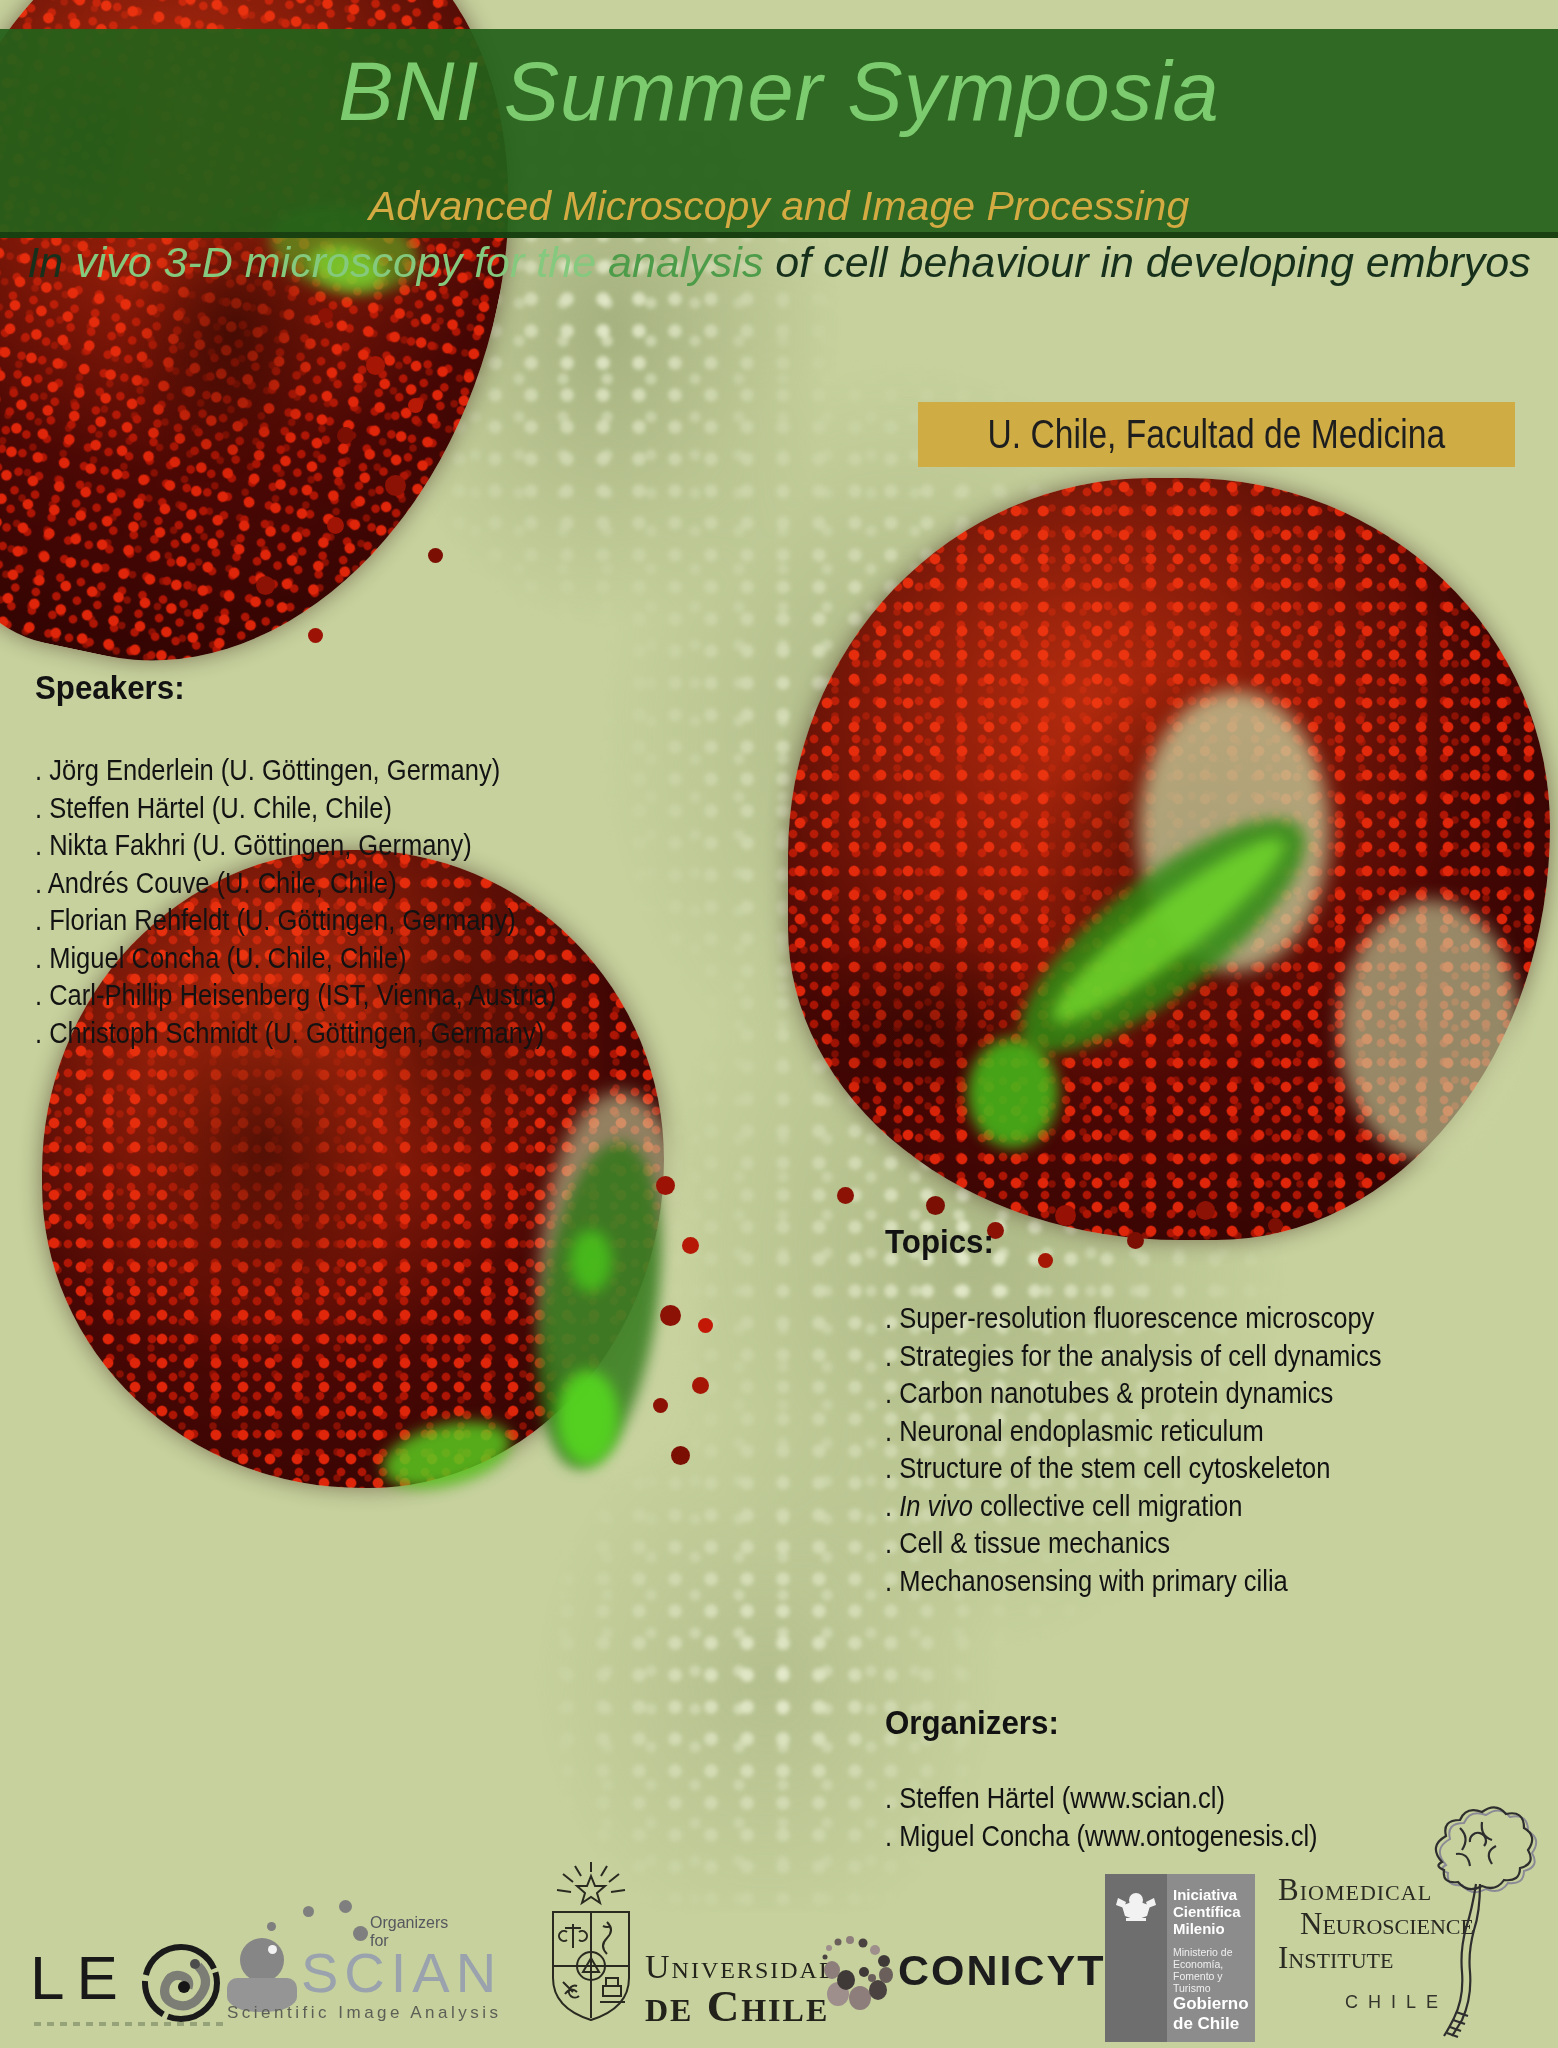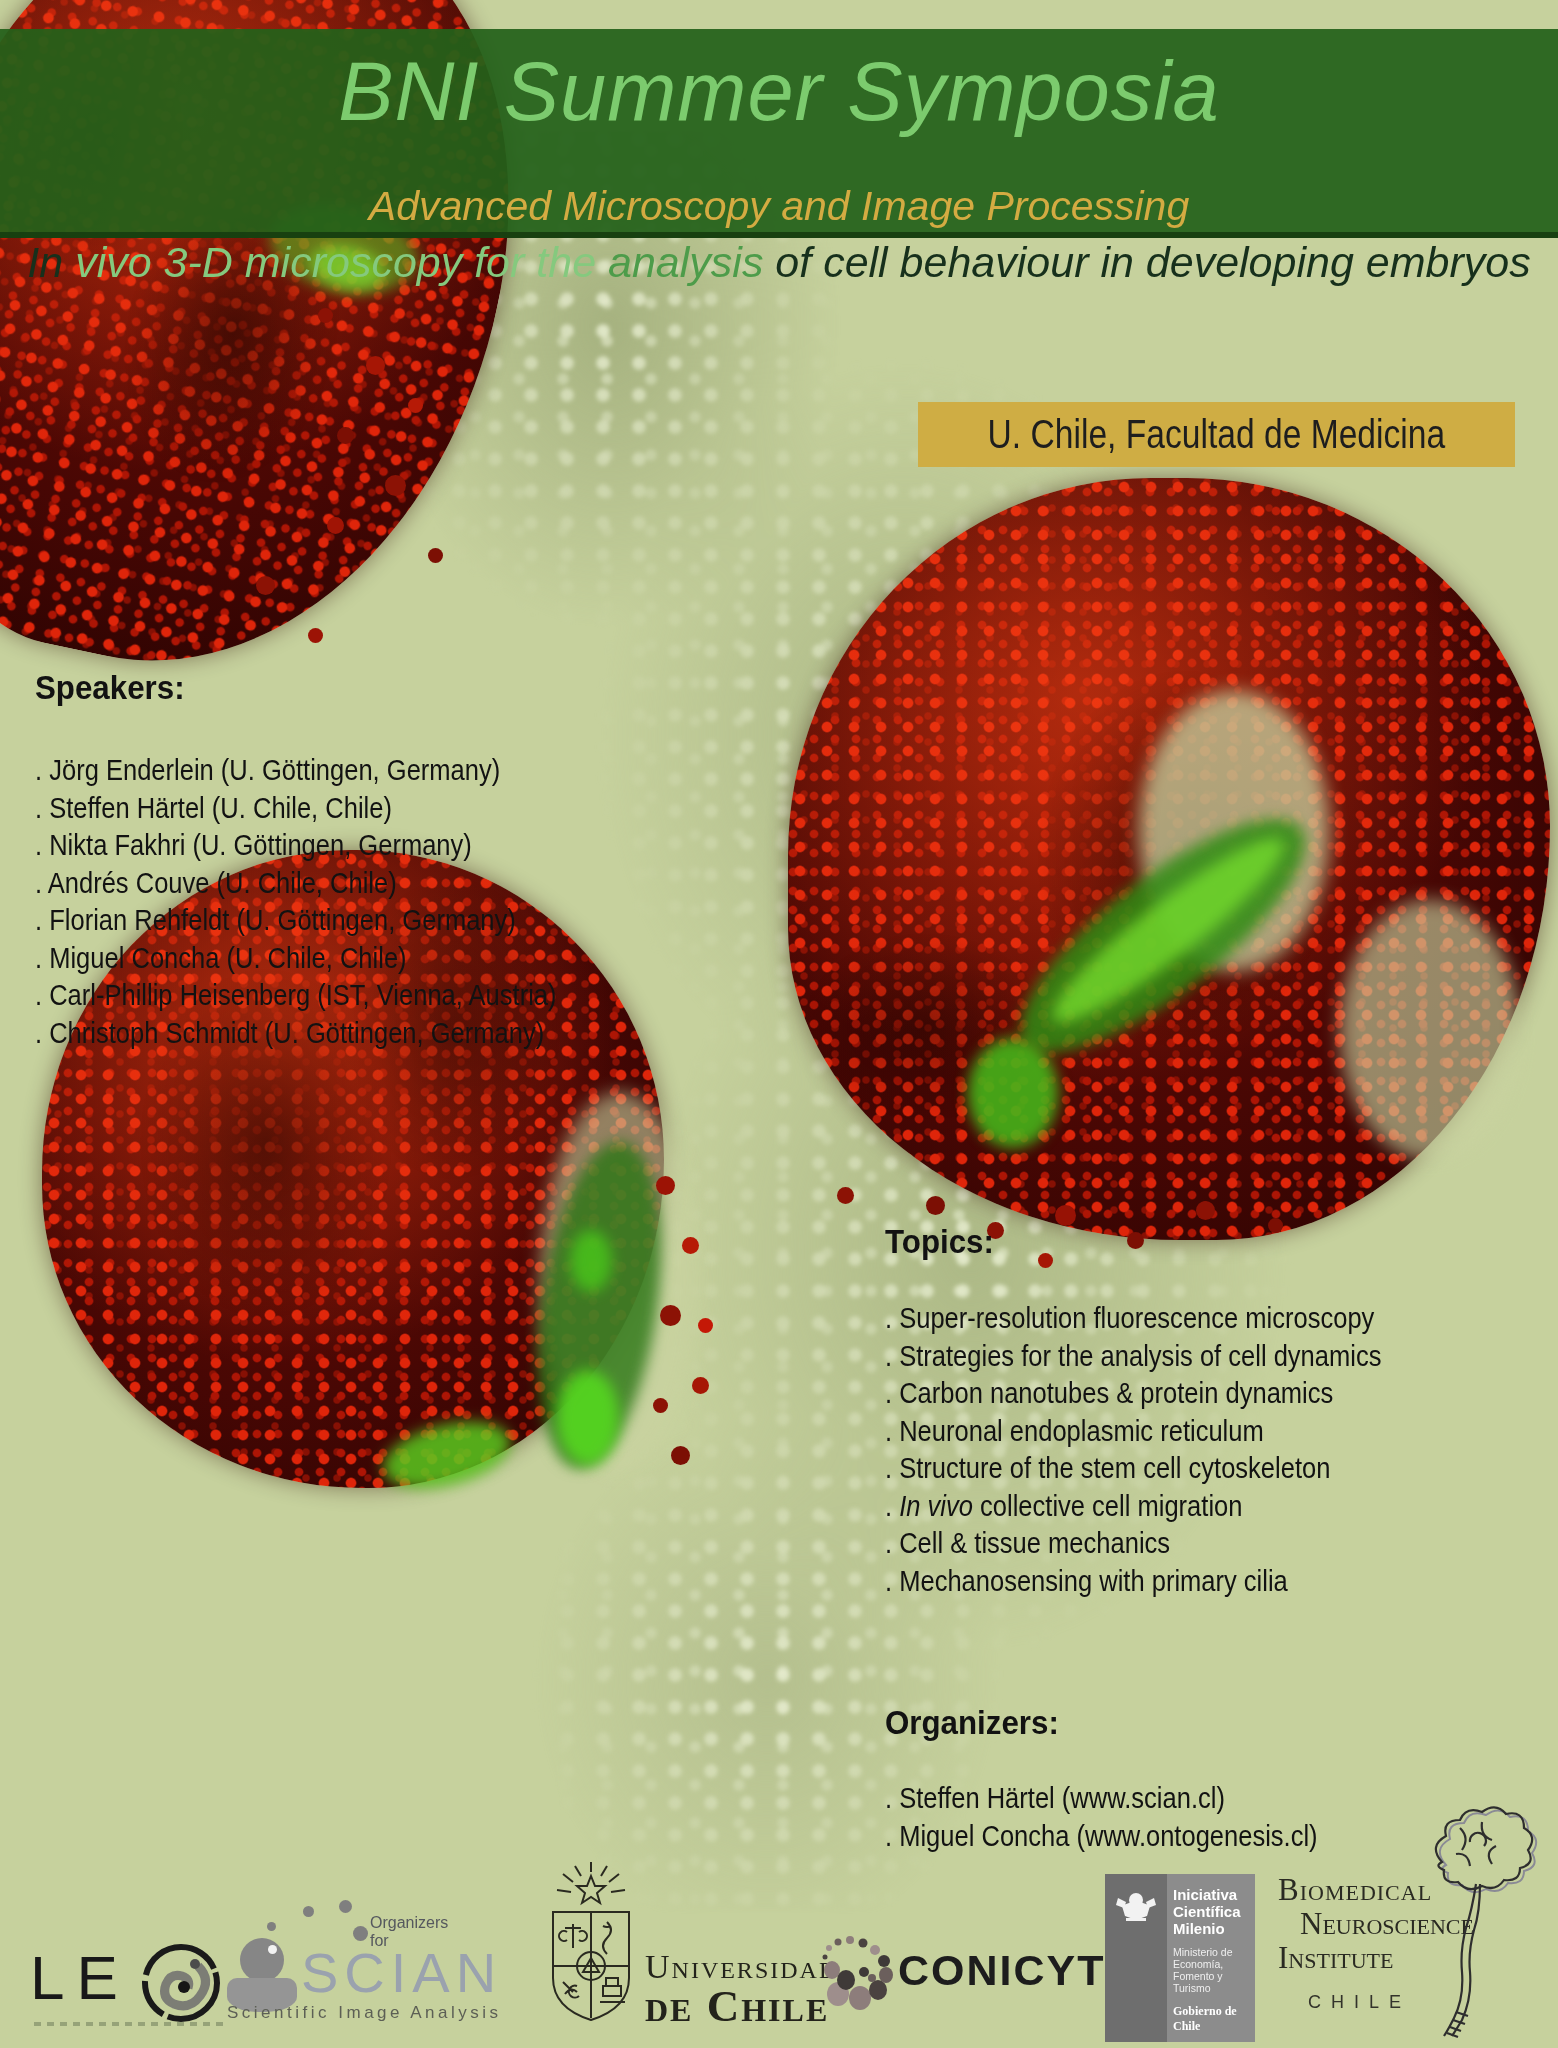--- a/index.html
+++ b/index.html
@@ -103,27 +103,27 @@
   #uchile .utext{position:absolute;left:100px;top:86px;font-family:"Liberation Serif",serif;
     font-variant:small-caps;color:#23231b;}
   #uchile .u1{font-size:34px;letter-spacing:2px;}
   #uchile .u2{font-size:45px;font-weight:bold;letter-spacing:2px;margin-top:-6px;}
   #conicyt{position:absolute;left:820px;top:1928px;width:280px;height:90px;}
   #conicyt .name{position:absolute;left:78px;top:18px;font-size:43px;font-weight:600;letter-spacing:2px;color:#1d1d1d;}
   #milenio{position:absolute;left:1105px;top:1874px;width:150px;height:168px;background:#8c8c8c;}
   #milenio .col{position:absolute;left:0;top:0;width:62px;height:100%;background:#6e6e6e;}
   #milenio .m-title{position:absolute;left:68px;top:12px;font-size:15px;font-weight:bold;color:#fff;line-height:17px;}
   #milenio .m-min{position:absolute;left:68px;top:72px;font-size:10.5px;color:#efefef;line-height:12px;}
-  #milenio .m-gov{position:absolute;left:68px;bottom:8px;font-size:12px;font-weight:bold;color:#fff;font-family:Liberation Serif, serif;}
+  #milenio .m-gov{position:absolute;left:68px;bottom:8px;font-size:17px;font-weight:bold;color:#fff;}
   #bni{position:absolute;left:1278px;top:1872px;width:180px;height:150px;font-family:"Liberation Serif",serif;
     font-variant:small-caps;color:#2a2a22;}
   #bni .b1{font-size:31px;letter-spacing:1px;}
   #bni .b2{font-size:31px;margin-left:22px;margin-top:-2px;}
   #bni .b3{font-size:31px;margin-top:-2px;}
-  #bni .b4{font-size:18px;letter-spacing:10px;margin-left:30px;margin-top:16px;font-family:"Liberation Sans",sans-serif;font-variant:normal;color:#33332b;}
+  #bni .b4{font-size:18px;letter-spacing:10px;margin-left:67px;margin-top:16px;font-family:"Liberation Sans",sans-serif;font-variant:normal;color:#33332b;}
   #braintree{position:absolute;left:1398px;top:1798px;}
 </style>
 </head>
 <body>
 
 <div class="poster">
 
   <div class="bgblob"></div>
 
   <div class="embryo" id="embryo1">

